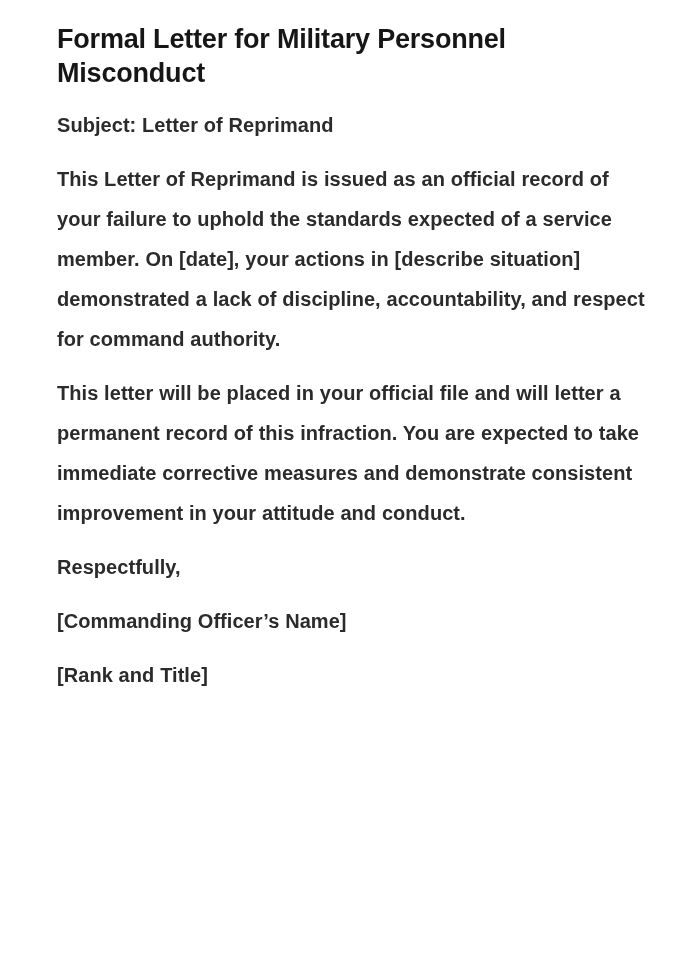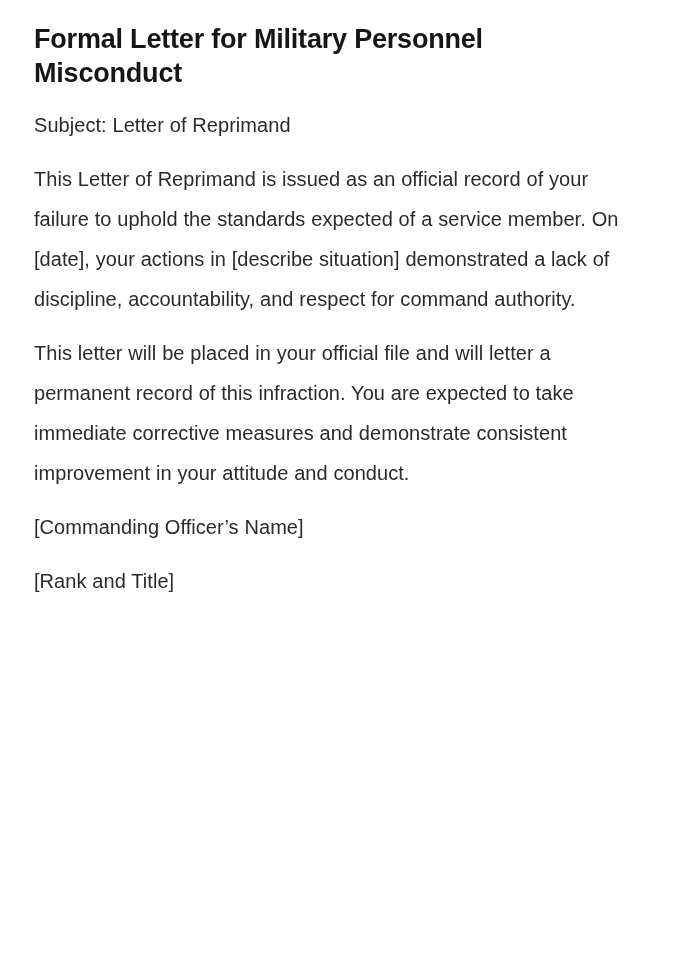--- a/index.html
+++ b/index.html
@@ -18,36 +18,36 @@
     width: 700px;
     min-height: 978px;
     background: #ffffff;
     box-sizing: border-box;
     padding: 0;
     position: relative;
     overflow: hidden;
   }
   .doc {
     position: absolute;
-    left: 34px;
+    left: 57px;
     top: 0;
     width: 598px;
   }
   .doc-title {
     font-size: 27px;
     font-weight: 700;
     color: #161616;
     line-height: 34px;
     letter-spacing: -0.2px;
     margin: 0;
     padding-top: 22px;
   }
   .para {
     font-size: 20px;
-    font-weight: 400;
+    font-weight: 700;
     color: #2b2b2b;
     line-height: 40px;
     letter-spacing: 0.05px;
     margin: 0;
     word-spacing: 0.2px;
   }
   .para.gap-first {
     margin-top: 15px;
   }
   .para.gap {
@@ -64,19 +64,20 @@
 
     <p class="para gap-first">Subject: Letter of Reprimand</p>
 
 
     <p class="para gap">This Letter of Reprimand is issued as an official record of your failure to uphold the standards expected of a service member. On [date], your actions in [describe situation] demonstrated a lack of discipline, accountability, and respect for command authority.</p>
 
 
     <p class="para gap">This letter will be placed in your official file and will letter a permanent record of this infraction. You are expected to take immediate corrective measures and demonstrate consistent improvement in your attitude and conduct.</p>
 
 
+    <p class="para gap">Respectfully,</p>
 
     <p class="para gap">[Commanding Officer’s Name]</p>
 
     <p class="para gap">[Rank and Title]</p>
 
   </article>
 </div>
 
 </body></html>

